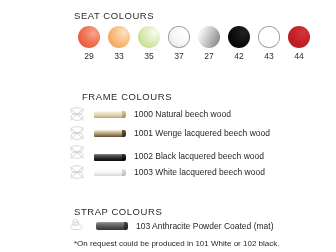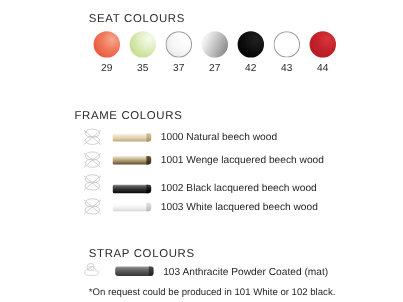--- a/index.html
+++ b/index.html
@@ -60,21 +60,21 @@
   }
   .seat-label {
     margin-top: 3px;
     font-size: 8.5px;
     color: #2b2b2b;
     line-height: 10px;
   }
 
   
   #frame-section { position: absolute; left: 0; top: 0; }
-  #frame-title { left: 62px; top: 91px; }
+  #frame-title { left: 82px; top: 91px; }
 
   .frame-row {
     position: absolute;
     left: 68px;
     height: 18px;
     display: flex;
     align-items: center;
   }
   .frame-row.r0 { top: 105px; }
   .frame-row.r1 { top: 124px; }
@@ -171,20 +171,24 @@
   <div id="seat-section">
     <div class="section-title" id="seat-title">SEAT COLOURS</div>
 
     <div class="seat-row">
 
       <div class="seat-item">
         <span class="seat-dot" style="background:radial-gradient(circle at 70% 32%, #f6a890 0%, #f07c5e 38%, #e8452c 100%);"></span>
         <span class="seat-label">29</span>
       </div>
 
+      <div class="seat-item">
+        <span class="seat-dot" style="background:radial-gradient(circle at 72% 30%, #fde3c4 0%, #f8c289 40%, #f09540 100%);"></span>
+        <span class="seat-label">33</span>
+      </div>
 
       <div class="seat-item">
         <span class="seat-dot" style="background:radial-gradient(circle at 74% 28%, #f7fbee 0%, #e0eec3 38%, #b8d671 100%);"></span>
         <span class="seat-label">35</span>
       </div>
 
       <div class="seat-item">
         <span class="seat-dot outlined" style="background:radial-gradient(circle at 72% 30%, #ffffff 0%, #f7f7f7 45%, #dfe0e1 100%);"></span>
         <span class="seat-label">37</span>
       </div>

